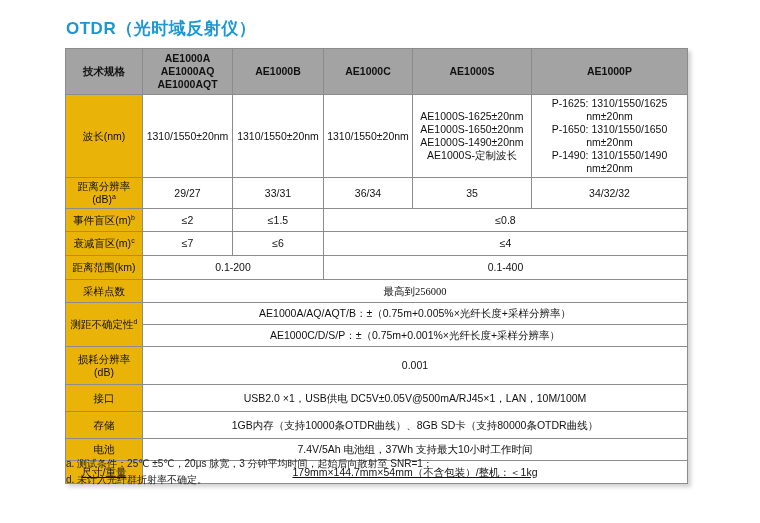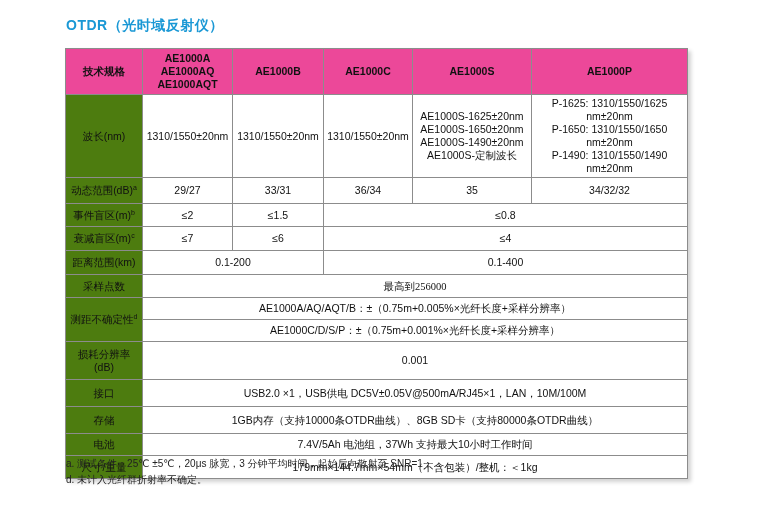--- a/index.html
+++ b/index.html
@@ -4,53 +4,53 @@
 <style>
   * { margin:0; padding:0; box-sizing:border-box; }
   html,body { background:#ffffff; }
   body {
     width:760px; height:523px; position:relative; overflow:hidden;
     font-family:"Liberation Sans","DejaVu Sans",sans-serif;
     color:#111;
   }
   .page-title {
     position:absolute; left:66px; top:17px;
-    font-size:14px; font-weight:bold; color:#1a98d5; letter-spacing:0.5px;
+    font-size:17px; font-weight:bold; color:#1a98d5; letter-spacing:0.5px;
   }
   table.spec {
     position:absolute; left:65px; top:48px; width:622px;
     border-collapse:collapse; table-layout:fixed;
     box-shadow:3px 3px 4px rgba(0,0,0,0.18);
     background:#ffffff;
   }
   table.spec td, table.spec th {
     border:1px solid #8c8c8c;
     font-size:10.5px; line-height:13px;
     text-align:center; vertical-align:middle;
     padding:2px 3px;
   }
-  th.hdr { background:#ec4899; font-weight:bold; height:46px; white-space:pre-line; font-size:11px; }
-  td.lbl { background:#4d7c0f; white-space:pre-line; }
+  th.hdr { background:#a3a3a3; font-weight:bold; height:46px; white-space:pre-line; font-size:11px; }
+  td.lbl { background:#eab308; white-space:pre-line; }
   td.val {}
   .pre { white-space:pre-line; }
   .left { text-align:left; padding-left:5px; }
   .small { font-size:10px; line-height:12.5px; }
   sup { font-size:7px; line-height:0; }
   .r-wave td { height:58px; }
   .r-dyn td { height:26px; }
   .r-evt td { height:23px; }
   .r-att td { height:24px; }
   .r-dist td { height:24px; }
   .r-samp td { height:23px;font-family:Liberation Serif, serif; }
   .r-unc td { height:22px; }
   .r-loss td { height:38px; }
   .r-if td { height:27px; }
   .r-sto td { height:27px; }
   .r-bat td { height:22px; }
-  .r-dim td { height:23px; }
+  .r-dim td { height:23px;text-decoration:underline; }
   .footnotes {
     position:absolute; left:66px; top:456px;
     font-size:10px; line-height:16px; color:#222;
   }
 </style>
 </head>
 <body>
 
 <div class="page-title">OTDR（光时域反射仪）</div>
 
@@ -84,21 +84,21 @@
     <td class="val pre left small">AE1000S-1625±20nm
 AE1000S-1650±20nm
 AE1000S-1490±20nm
 AE1000S-定制波长</td>
     <td class="val pre left small">P-1625: 1310/1550/1625 nm±20nm
 P-1650: 1310/1550/1650 nm±20nm
 P-1490: 1310/1550/1490 nm±20nm</td>
   </tr>
 
   <tr class="r-dyn">
-    <td class="lbl"><span>动态范围(dB)</span><sup>a</sup></td>
+    <td class="lbl"><span>距离分辨率(dB)</span><sup>a</sup></td>
     <td class="val">29/27</td>
     <td class="val">33/31</td>
     <td class="val">36/34</td>
     <td class="val">35</td>
     <td class="val">34/32/32</td>
   </tr>
 
   <tr class="r-evt">
     <td class="lbl"><span>事件盲区(m)</span><sup>b</sup></td>
     <td class="val">≤2</td>

